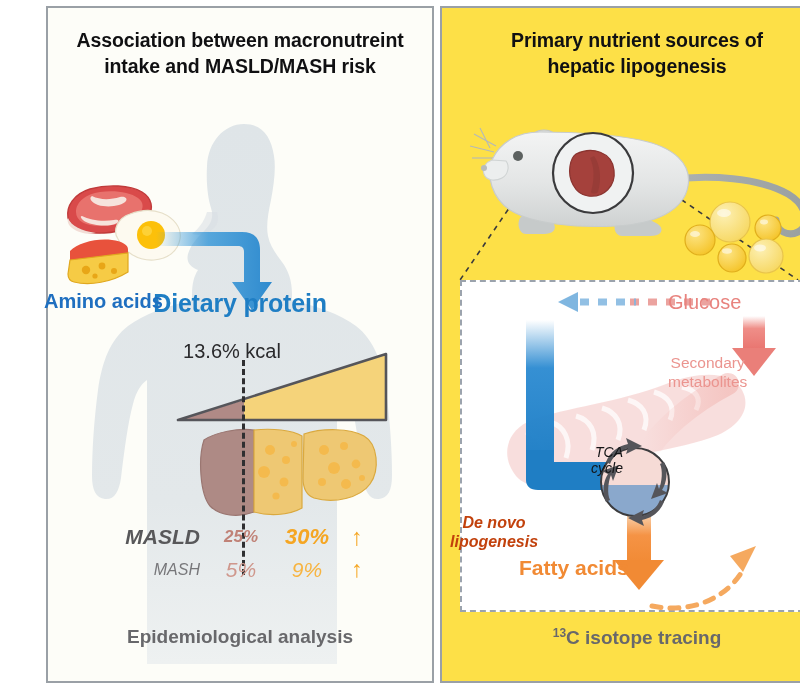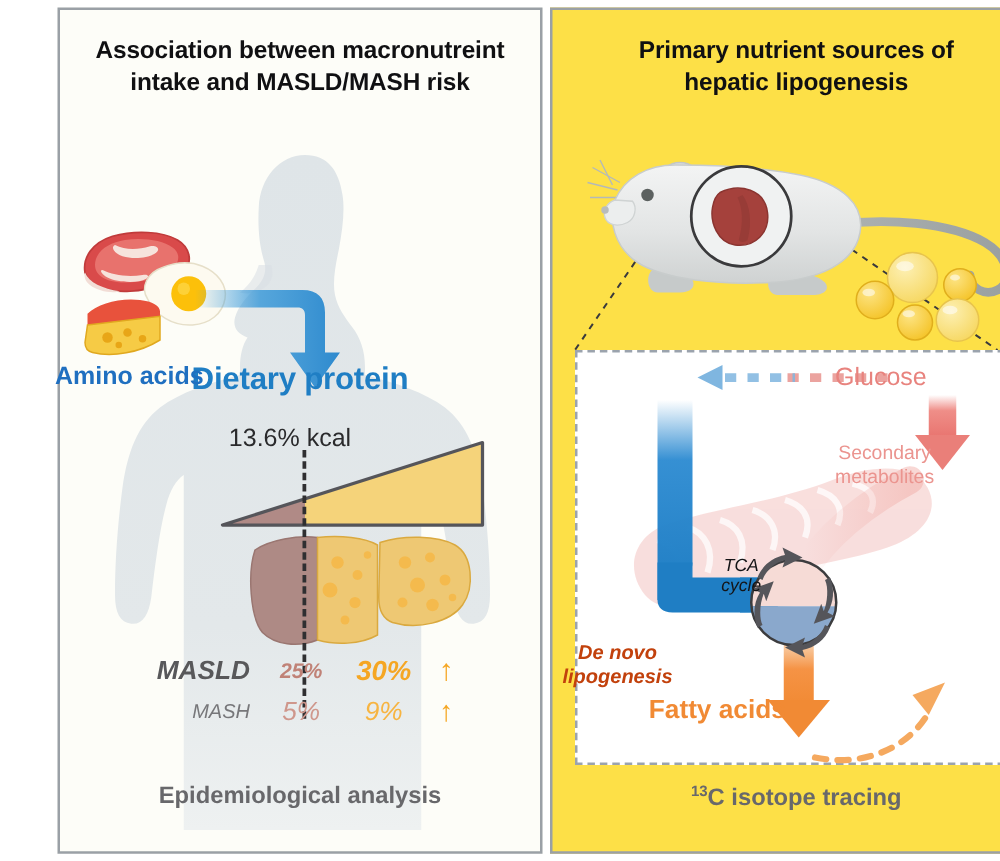--- a/index.html
+++ b/index.html
@@ -157,21 +157,21 @@
     font-size:16px;font-weight:bold;font-style:italic;color:#c2410c;
     line-height:1.2;text-align:center;
   }
   .lbl-fatty{
     left:519px;top:556px;
     font-size:21px;font-weight:bold;color:#f18a34;
   }
   .lbl-tca{
     left:563px;top:445px;width:60px;
     font-size:14px;font-style:italic;color:#141416;
-    text-align:center;line-height:1.12;
+    text-align:right;line-height:1.12;
   }
 
   
   .droplets{position:absolute;left:660px;top:462px;width:118px;height:86px;}
   .droplets svg{display:block;width:100%;height:100%;}
 </style>
 </head>
 <body>
 
 <div class="figure">

